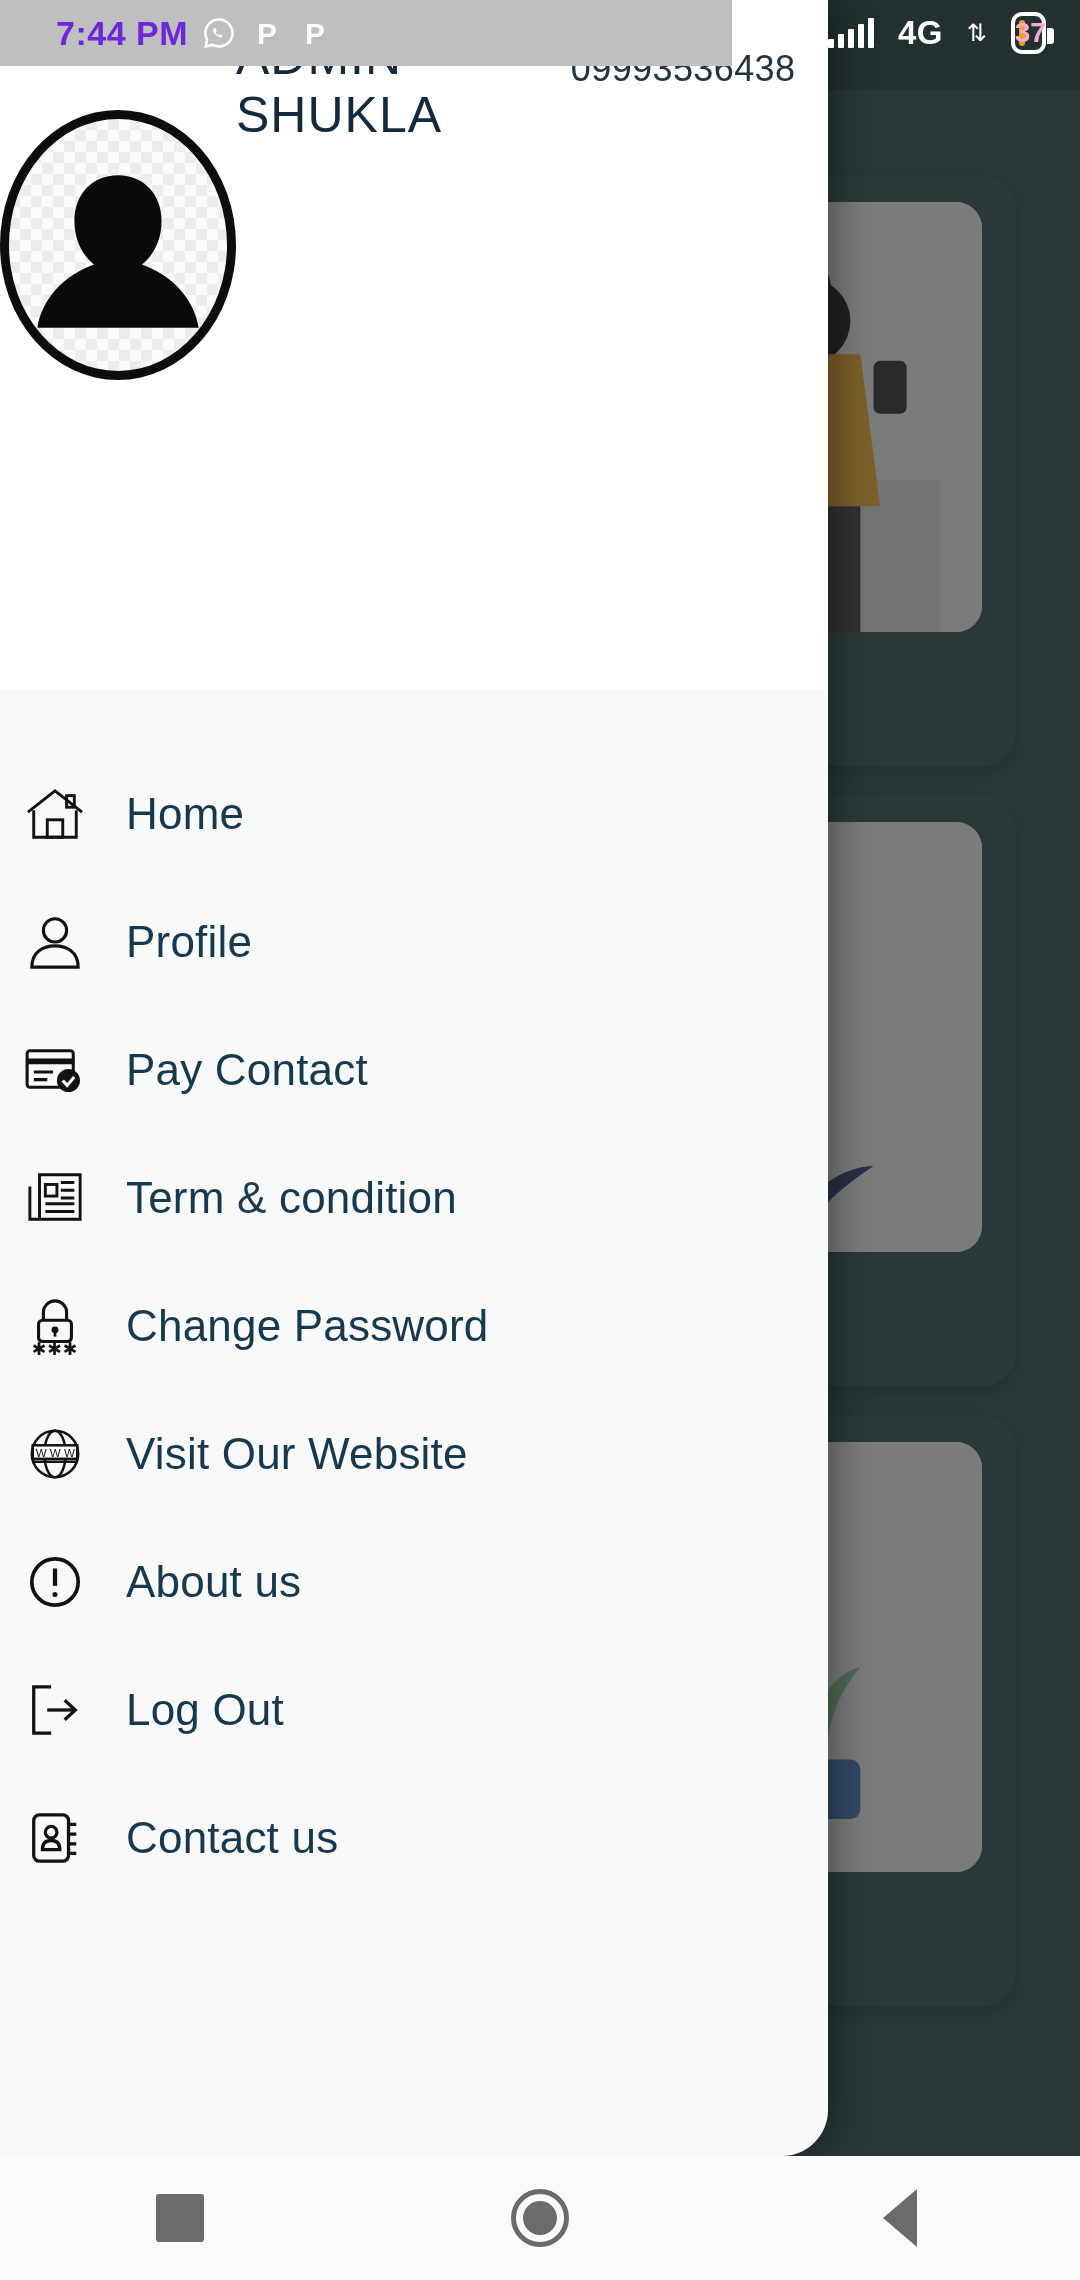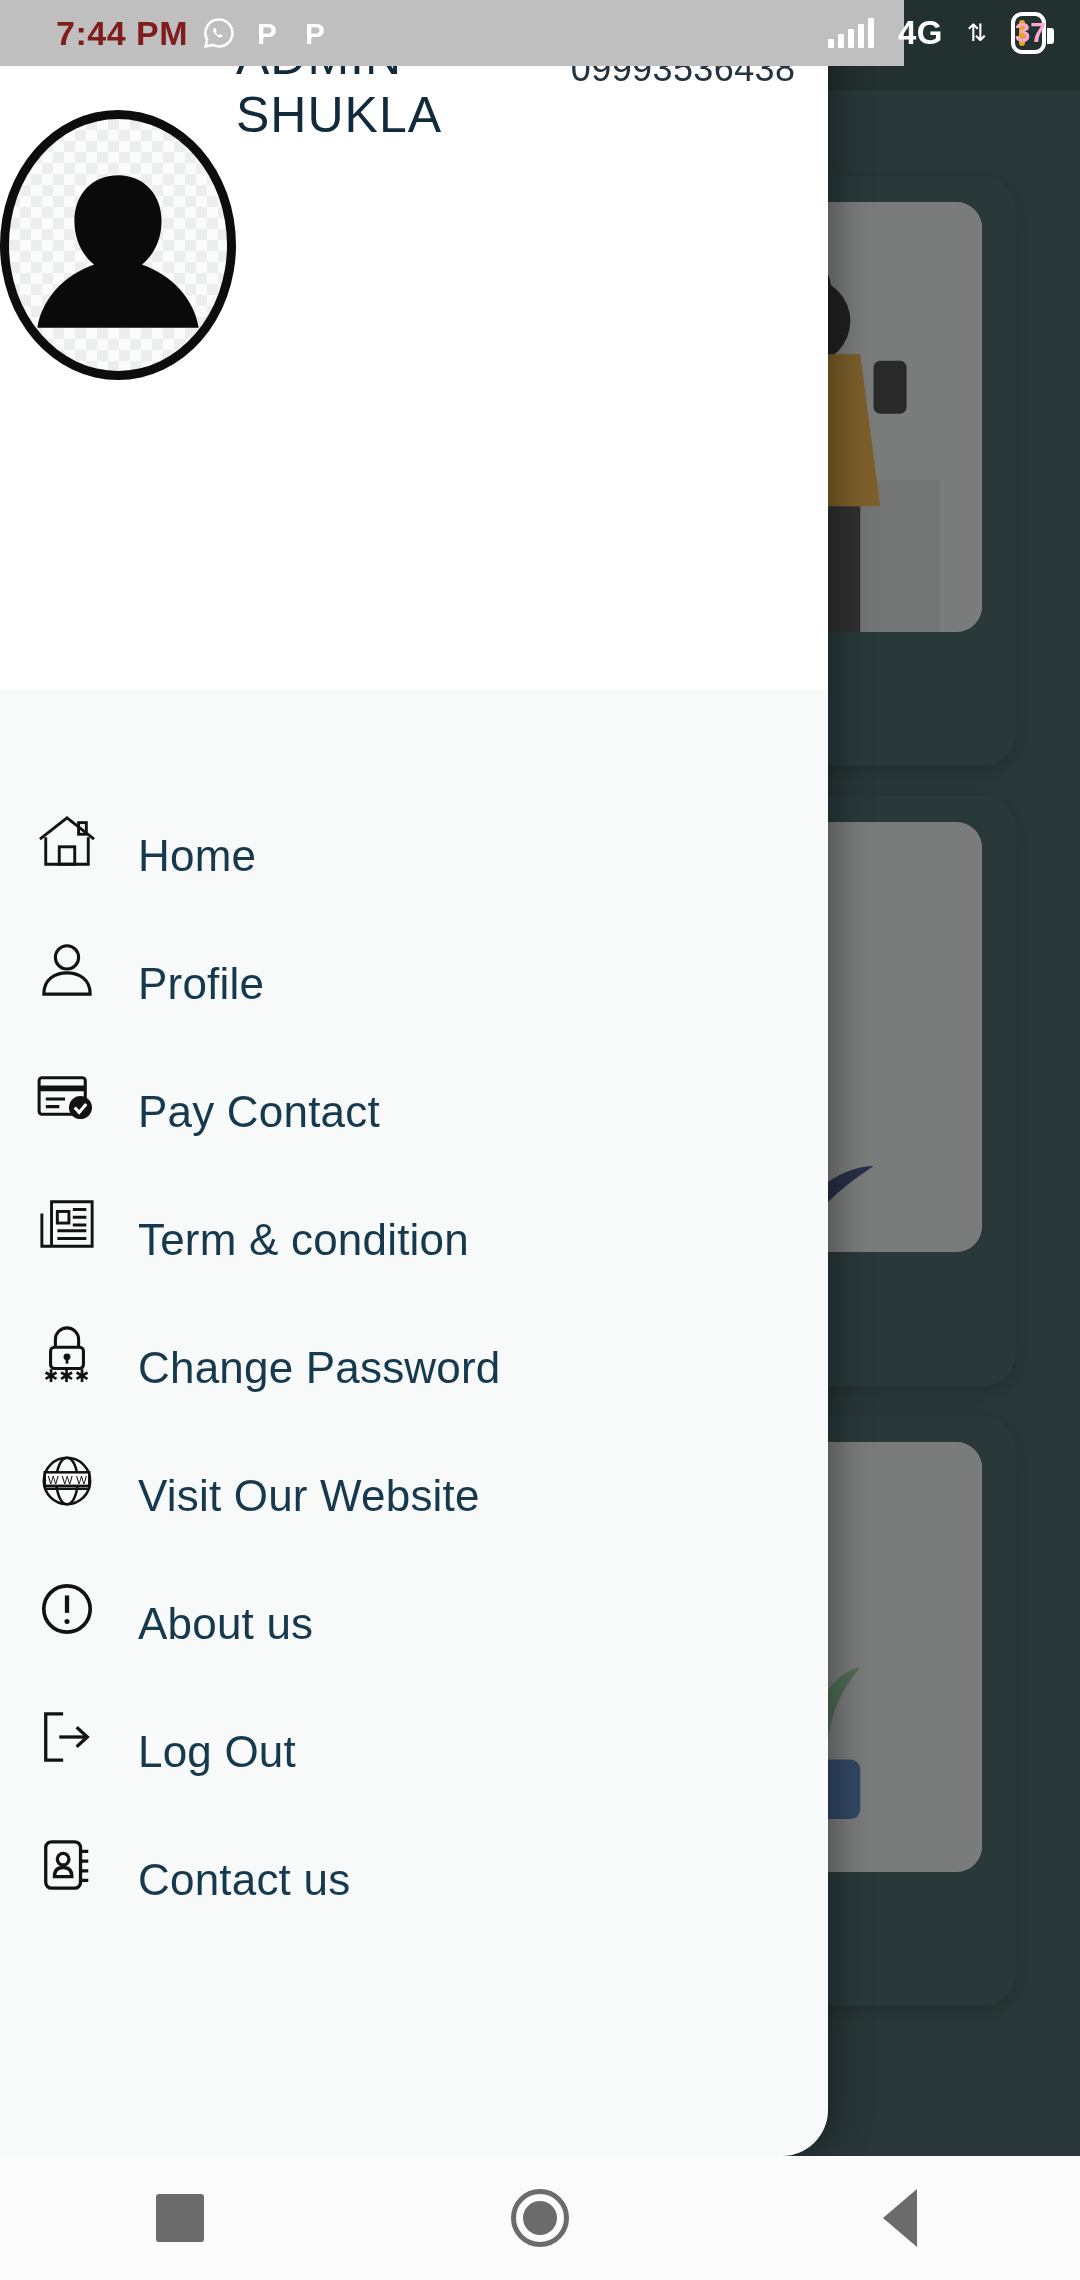--- a/index.html
+++ b/index.html
@@ -36,23 +36,23 @@
 
   
   #scrim{ position:absolute; inset:0; background:rgba(40,40,40,.55); }
 
   
   #statusbar{
     position:absolute; left:0; top:0; width:1080px; height:66px;
     display:flex; align-items:center; z-index:40; pointer-events:none;
   }
   #sb-left{
-    position:absolute; left:0; top:0; width:904px; height:66px;
+    position:absolute; left:0; top:0; width:732px; height:66px;
     display:flex; align-items:center; gap:14px; padding-left:56px;
-    background:#bfbfbf; color:#7f1d1d;
+    background:#bfbfbf; color:#6d28d9;
   }
   #sb-time{ font-size:34px; font-weight:bold; letter-spacing:.5px; line-height:1; }
   .sbicon{ width:34px; height:34px; display:block; }
   #sb-right{
     position:absolute; right:0; top:0; width:252px; height:66px;
     display:flex; align-items:center; justify-content:flex-end; gap:24px;
     padding-right:34px; color:#ffffff;
   }
   #sb-right.bg-dark{ background:transparent; }
   #signal{ display:flex; align-items:flex-end; gap:4px; height:30px; }
@@ -87,21 +87,21 @@
     background-size:22px 22px; background-position:0 0,11px 11px;
   }
   #avatar svg{ position:absolute; left:0; top:0; width:100%; height:100%; }
   #user-name{
     margin-top:28px; font-size:50px; color:#122b3c; letter-spacing:1px; font-weight:400;
   }
   #user-phone{ margin-top:6px; font-size:36px; color:#23333f; letter-spacing:.4px; }
 
   #menu{ position:absolute; left:0; top:690px; width:828px; padding-top:60px; }
   .menu-item{
-    display:flex; align-items:flex-end; height:128px; padding-left:24px;
+    display:flex; align-items:center; height:128px; padding-left:12px;
   }
   .mi-icon{
     width:86px; min-width:86px; height:74px;
     display:flex; align-items:center; justify-content:center;
   }
   .mi-icon svg{ display:block; }
   .mi-label{
     margin-left:28px; font-size:44px; color:#17394e; letter-spacing:.2px;
     white-space:nowrap; line-height:1;
   }

